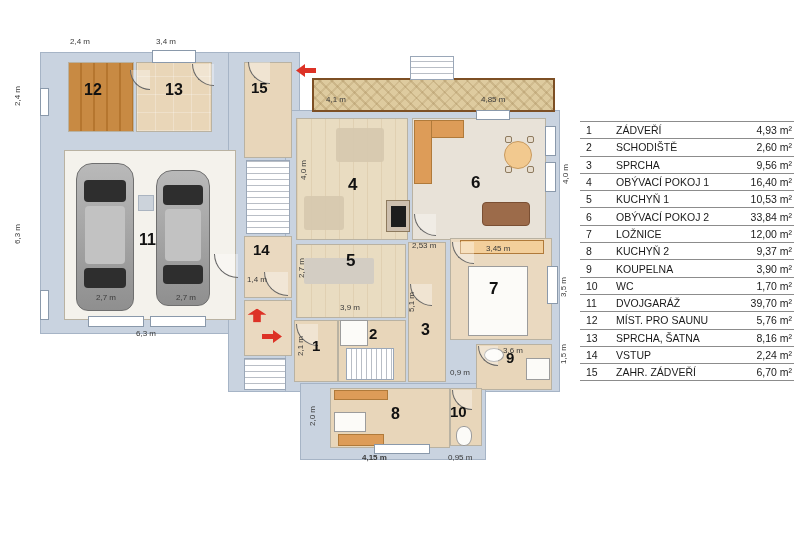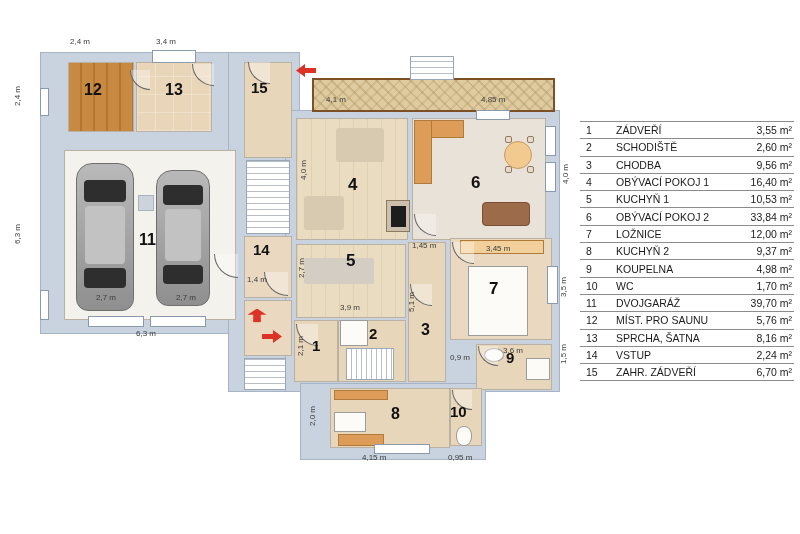--- a/index.html
+++ b/index.html
@@ -171,47 +171,47 @@
       <span class="dim rot" style="left: 14px; top: 106px;">2,4 m</span>
       <span class="dim rot" style="left: 14px; top: 244px;">6,3 m</span>
       <span class="dim" style="left: 96px; top: 294px;">2,7 m</span>
       <span class="dim" style="left: 176px; top: 294px;">2,7 m</span>
       <span class="dim" style="left: 136px; top: 330px;">6,3 m</span>
       <span class="dim" style="left: 247px; top: 276px;">1,4 m</span>
       <span class="dim rot" style="left: 300px; top: 180px;">4,0 m</span>
       <span class="dim rot" style="left: 298px; top: 278px;">2,7 m</span>
       <span class="dim" style="left: 340px; top: 304px;">3,9 m</span>
       <span class="dim rot" style="left: 297px; top: 356px;">2,1 m</span>
-      <span class="dim" style="left: 412px; top: 242px;">1,45 m</span>
+      <span class="dim" style="left: 412px; top: 242px;">2,53 m</span>
       <span class="dim rot" style="left: 408px; top: 312px;">5,1 m</span>
-      <span class="dim" style="left: 450px; top: 354px;">0,9 m</span>
+      <span class="dim" style="left: 450px; top: 369px;">0,9 m</span>
       <span class="dim" style="left: 486px; top: 245px;">3,45 m</span>
       <span class="dim" style="left: 503px; top: 347px;">3,6 m</span>
       <span class="dim rot" style="left: 562px; top: 184px;">4,0 m</span>
       <span class="dim rot" style="left: 560px; top: 297px;">3,5 m</span>
       <span class="dim rot" style="left: 560px; top: 364px;">1,5 m</span>
       <span class="dim rot" style="left: 309px; top: 426px;">2,0 m</span>
-      <span class="dim" style="left: 362px; top: 454px;">4,15 m</span>
+      <span class="dim" style="left: 362px; top: 454px; font-weight: bold;">4,15 m</span>
       <span class="dim" style="left: 448px; top: 454px;">0,95 m</span>
     </div>
 
   <div id="legend">
       <div class="lrow">
         <span class="lnum">1</span>
         <span class="lname">ZÁDVEŘÍ</span>
-        <span class="larea">3,55 m²</span>
+        <span class="larea">4,93 m²</span>
       </div>
       <div class="lrow">
         <span class="lnum">2</span>
         <span class="lname">SCHODIŠTĚ</span>
         <span class="larea">2,60 m²</span>
       </div>
       <div class="lrow">
         <span class="lnum">3</span>
-        <span class="lname">CHODBA</span>
+        <span class="lname">SPRCHA</span>
         <span class="larea">9,56 m²</span>
       </div>
       <div class="lrow">
         <span class="lnum">4</span>
         <span class="lname">OBÝVACÍ POKOJ 1</span>
         <span class="larea">16,40 m²</span>
       </div>
       <div class="lrow">
         <span class="lnum">5</span>
         <span class="lname">KUCHYŇ 1</span>
@@ -228,21 +228,21 @@
         <span class="larea">12,00 m²</span>
       </div>
       <div class="lrow">
         <span class="lnum">8</span>
         <span class="lname">KUCHYŇ 2</span>
         <span class="larea">9,37 m²</span>
       </div>
       <div class="lrow">
         <span class="lnum">9</span>
         <span class="lname">KOUPELNA</span>
-        <span class="larea">4,98 m²</span>
+        <span class="larea">3,90 m²</span>
       </div>
       <div class="lrow">
         <span class="lnum">10</span>
         <span class="lname">WC</span>
         <span class="larea">1,70 m²</span>
       </div>
       <div class="lrow">
         <span class="lnum">11</span>
         <span class="lname">DVOJGARÁŽ</span>
         <span class="larea">39,70 m²</span>

